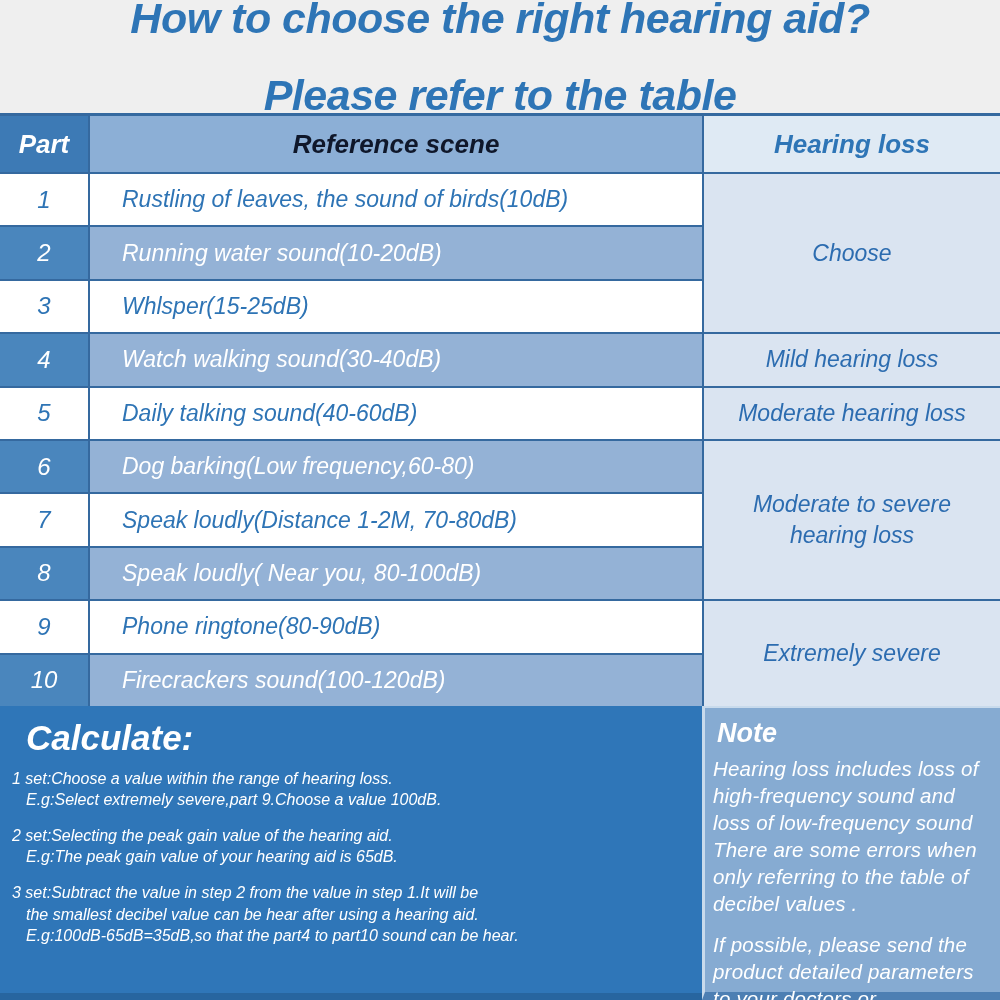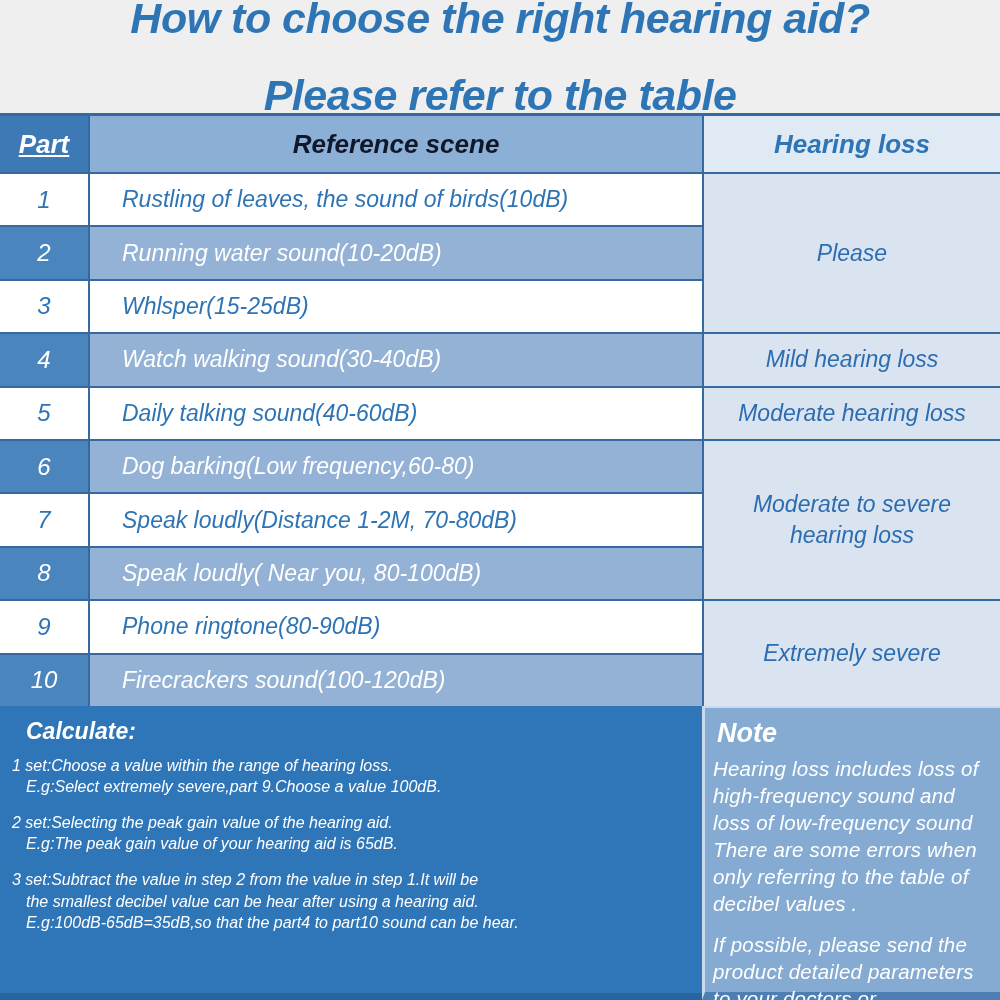--- a/index.html
+++ b/index.html
@@ -36,41 +36,41 @@
     height:593px;width:1000px;
     display:grid;
     grid-template-columns:88px 612px 296px;
     grid-template-rows:56px repeat(10,1fr);
     gap:2px;
     background:var(--border);
     border-top:3px solid var(--border);
   }
   .cell{display:flex;align-items:center;}
   .hcell{font-weight:bold;font-size:26px;justify-content:center;}
-  .h-part{background:var(--header-part-bg);color:#fff;text-decoration:underline;}
+  .h-part{background:var(--header-part-bg);color:#fff;}
   .h-scene{background:var(--header-scene-bg);color:#0f172a;}
   .h-loss{background:var(--header-loss-bg);color:var(--title-blue);}
   .part{justify-content:center;font-size:24px;background:#fff;color:var(--row-text);}
   .scene{padding-left:32px;font-size:23px;background:#fff;color:var(--row-text);}
   .blue .part,.blue.part{background:var(--row-blue-part);color:#fff;}
   .blue .scene,.blue.scene{background:var(--row-blue-scene);color:#fff;}
   .loss{
     grid-column:3;background:var(--loss-bg);color:var(--loss-text);
     justify-content:center;text-align:center;font-size:23px;line-height:1.35;
     padding:0 18px;
   }
 
   
   .bottom{height:294px;display:flex;}
   .calc{
     width:702px;background:var(--calc-bg);color:#fff;
     padding:10px 14px 6px 12px;
     border-bottom:7px solid var(--calc-footer);
   }
-  .calc h2{font-size:23px;font-weight:bold;margin:2px 0 10px 14px;}
+  .calc h2{font-size:35px;font-weight:bold;margin:2px 0 10px 14px;}
   .calc .step{margin-bottom:15px;font-size:16px;line-height:1.32;}
   .calc .step div{white-space:nowrap;}
   .calc .step .cont{padding-left:14px;}
   .note{
     width:298px;background:var(--note-bg);color:#fff;
     border-left:3px solid #c8daec;border-top:2px solid #c8daec;
     border-bottom:8px solid var(--note-footer);
     padding:8px 14px 6px 8px;
   }
   .note h2{font-size:27px;font-weight:bold;margin:2px 0 6px 4px;}
@@ -85,21 +85,21 @@
 </div>
 
 <div class="tbl">
 
   <div class="cell hcell h-part">Part</div>
   <div class="cell hcell h-scene">Reference scene</div>
   <div class="cell hcell h-loss">Hearing loss</div>
 
   <div class="cell part">1</div>
   <div class="cell scene">Rustling of leaves, the sound of birds(10dB)</div>
-  <div class="cell loss" style="grid-row:2 / span 3">Please</div>
+  <div class="cell loss" style="grid-row:2 / span 3">Choose</div>
 
   <div class="cell part blue">2</div>
   <div class="cell scene blue">Running water sound(10-20dB)</div>
 
   <div class="cell part">3</div>
   <div class="cell scene">Whlsper(15-25dB)</div>
 
   <div class="cell part blue">4</div>
   <div class="cell scene blue">Watch walking sound(30-40dB)</div>
   <div class="cell loss" style="grid-row:5">Mild hearing loss</div>

